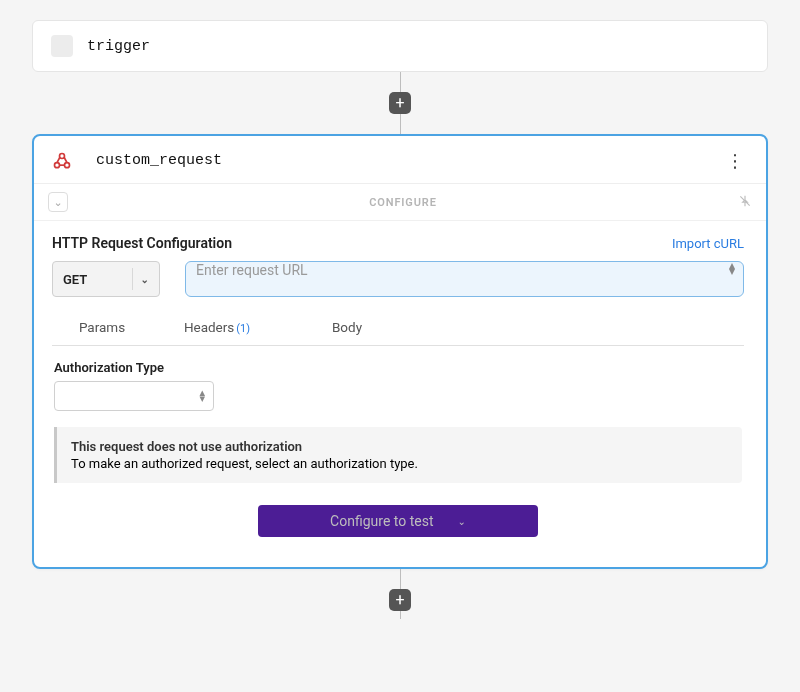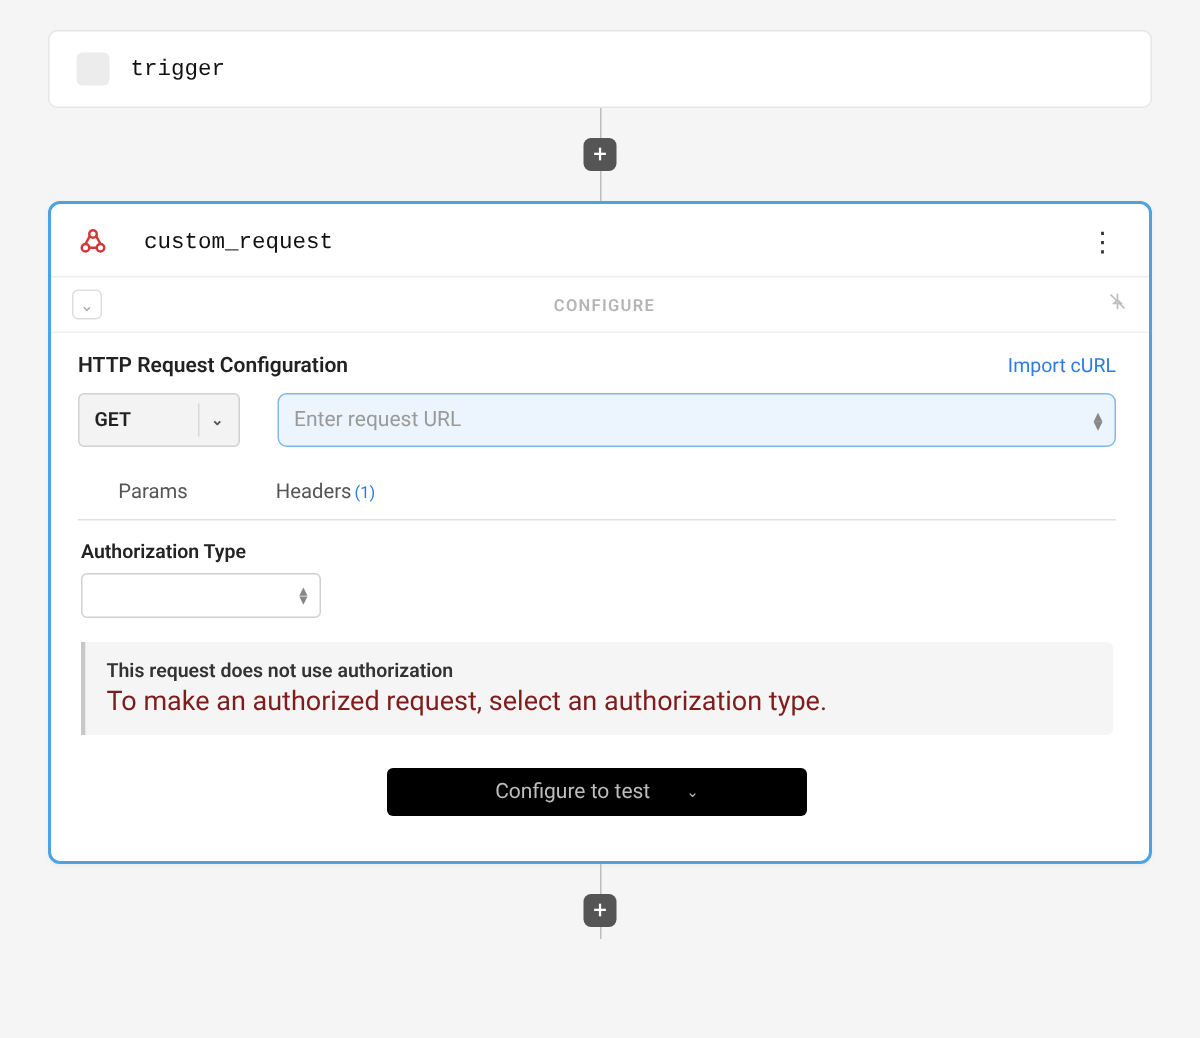--- a/index.html
+++ b/index.html
@@ -171,21 +171,21 @@
     width: 1px;
     background: #d8d8d8;
   }
   .url-input {
     flex: 1;
     height: 36px;
     border: 1px solid #7fb9e8;
     background: #ecf5fd;
     border-radius: 6px;
     display: flex;
-    align-items: center;
+    align-items: flex-start;
     padding: 0 10px;
     position: relative;
   }
   .url-input .placeholder {
     color: #9a9a9a;
     font-size: 14px;
   }
   .url-input .selector-icon {
     position: absolute;
     right: 8px;
@@ -265,31 +265,31 @@
     padding: 12px 14px;
     border-radius: 0 4px 4px 0;
   }
   .notice-title {
     font-size: 13px;
     font-weight: 600;
     color: #333;
     margin-bottom: 2px;
   }
   .notice-text {
-    font-size: 18px;
-    color: #7f1d1d;
+    font-size: 13px;
+    color: #000000;
   }
 
   .footer-btn-row {
     display: flex;
     justify-content: center;
     padding: 22px 0 10px 0;
   }
   .cfg-btn {
-    background: #000000;
+    background: #4c1d95;
     color: #bdbdbd;
     font-size: 14px;
     border-radius: 4px;
     padding: 8px 0;
     width: 280px;
     text-align: center;
     display: flex;
     align-items: center;
     justify-content: center;
     gap: 24px;
@@ -369,20 +369,23 @@
         </div>
       </div>
 
       <div class="tabs">
         <div class="tab">
           <span>Params</span>
         </div>
         <div class="tab">
           <span>Headers</span><span class="badge">(1)</span>
         </div>
+        <div class="tab">
+          <span>Body</span>
+        </div>
       </div>
 
       <div class="auth-section">
         <span class="field-label">Authorization Type</span>
         <div class="auth-select">
           <span class="selector-icon">
             <span>▴</span>
               <span>▾</span>
           </span>
         </div>

